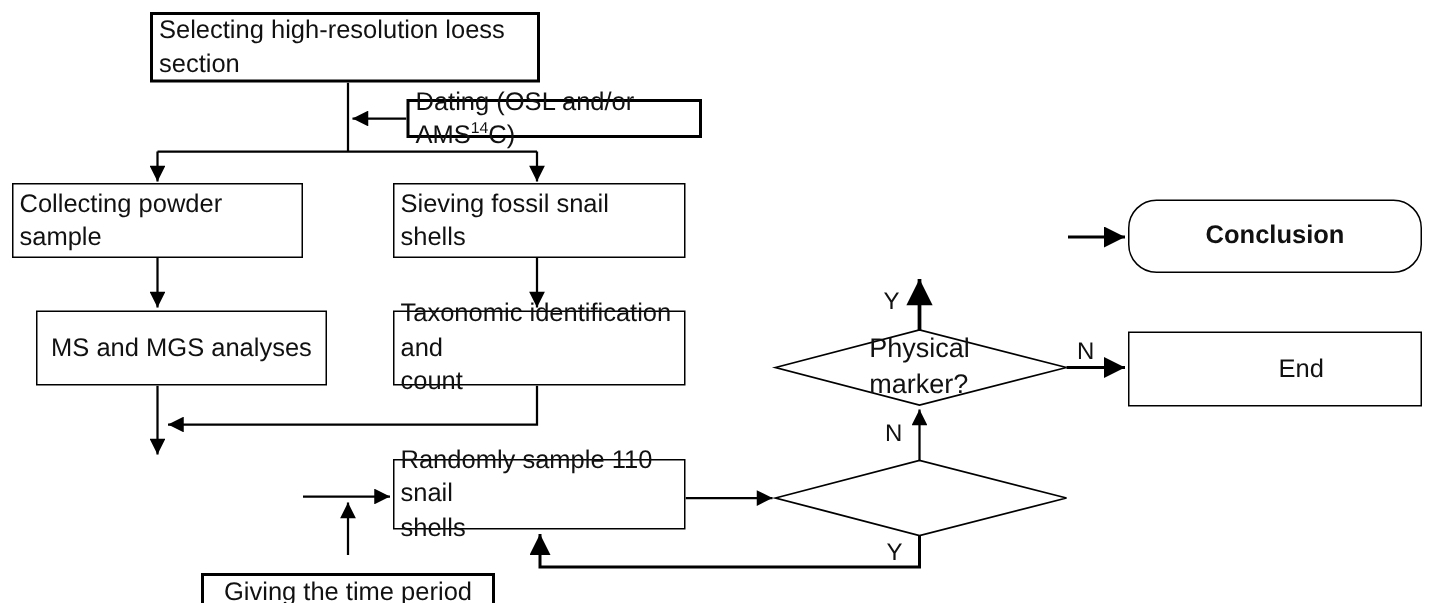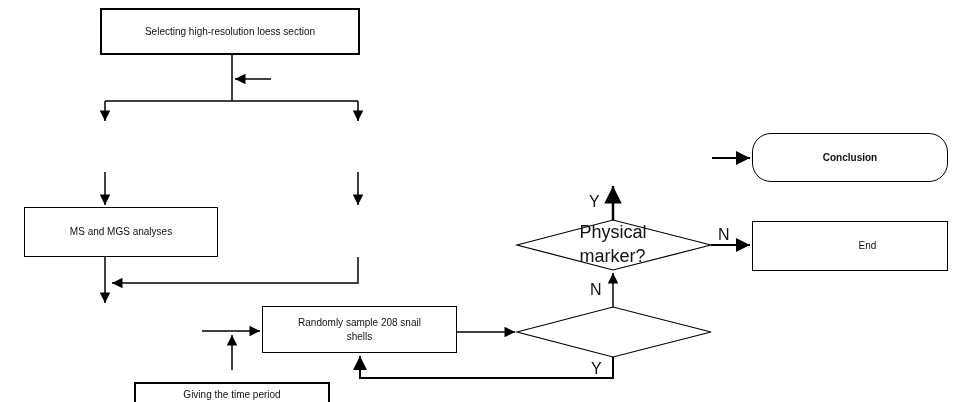--- a/index.html
+++ b/index.html
@@ -11,22 +11,22 @@
     color:#111;
     overflow:hidden;
   }
   .wires{position:absolute;left:0;top:0;width:955px;height:402px;}
   .box{
     position:absolute;
     box-sizing:border-box;
     background:#fff;
     border:1.5px solid #000;
     display:flex;align-items:center;justify-content:center;
-    text-align:center;
-    font-size:10px;line-height:1.32;
+    text-align:left;
+    font-size:17px;line-height:1.32;
     white-space:pre-line;
     z-index:2;
   }
   .box.thick{border-width:2px;}
   .box.bold{font-weight:bold;}
   .txt{display:block;padding:0 4px;}
   sup{font-size:0.62em;vertical-align:super;line-height:0;}
   .delta{font-style:italic;}
   .diamond-label{
     position:absolute;
@@ -75,31 +75,44 @@
     <g stroke="#000" stroke-width="1.2" fill="#fff">
       <polygon points="517,245 613,220 711,245 613,270"></polygon>
       <polygon points="517,332 613,307 711,332 613,357"></polygon>
     </g>
   </svg>
 
   <div class="box thick" style="left:100px;top:8px;width:260px;height:47px;">
     <div class="txt">Selecting high-resolution loess section</div>
   </div>
 
+  <div class="box thick" style="left:271px;top:66px;width:197px;height:26px;">
+    <div class="txt"><span>Dating (OSL and/or AMS</span><sup>14</sup><span>C)</span></div>
+  </div>
 
+  <div class="box" style="left:8px;top:122px;width:194px;height:50px;">
+    <div class="txt">Collecting powder sample</div>
+  </div>
 
+  <div class="box" style="left:262px;top:122px;width:195px;height:50px;">
+    <div class="txt">Sieving fossil snail shells</div>
+  </div>
 
   <div class="box" style="left:8px;top:207px;width:194px;height:50px;margin-left:16px;">
     <div class="txt">MS and MGS analyses</div>
   </div>
 
+  <div class="box" style="left:262px;top:207px;width:195px;height:50px;">
+    <div class="txt">Taxonomic identification and
+count</div>
+  </div>
 
 
   <div class="box" style="left:262px;top:306px;width:195px;height:47px;">
-    <div class="txt">Randomly sample 208 snail
+    <div class="txt">Randomly sample 110 snail
 shells</div>
   </div>
 
   <div class="box thick" style="left:134px;top:370px;width:196px;height:26px;margin-top:12px;">
     <div class="txt">Giving the time period</div>
   </div>
 
 
   <div class="box bold" style="left:752px;top:133px;width:196px;height:49px;border-radius:19px;">
     <div class="txt">Conclusion</div>

